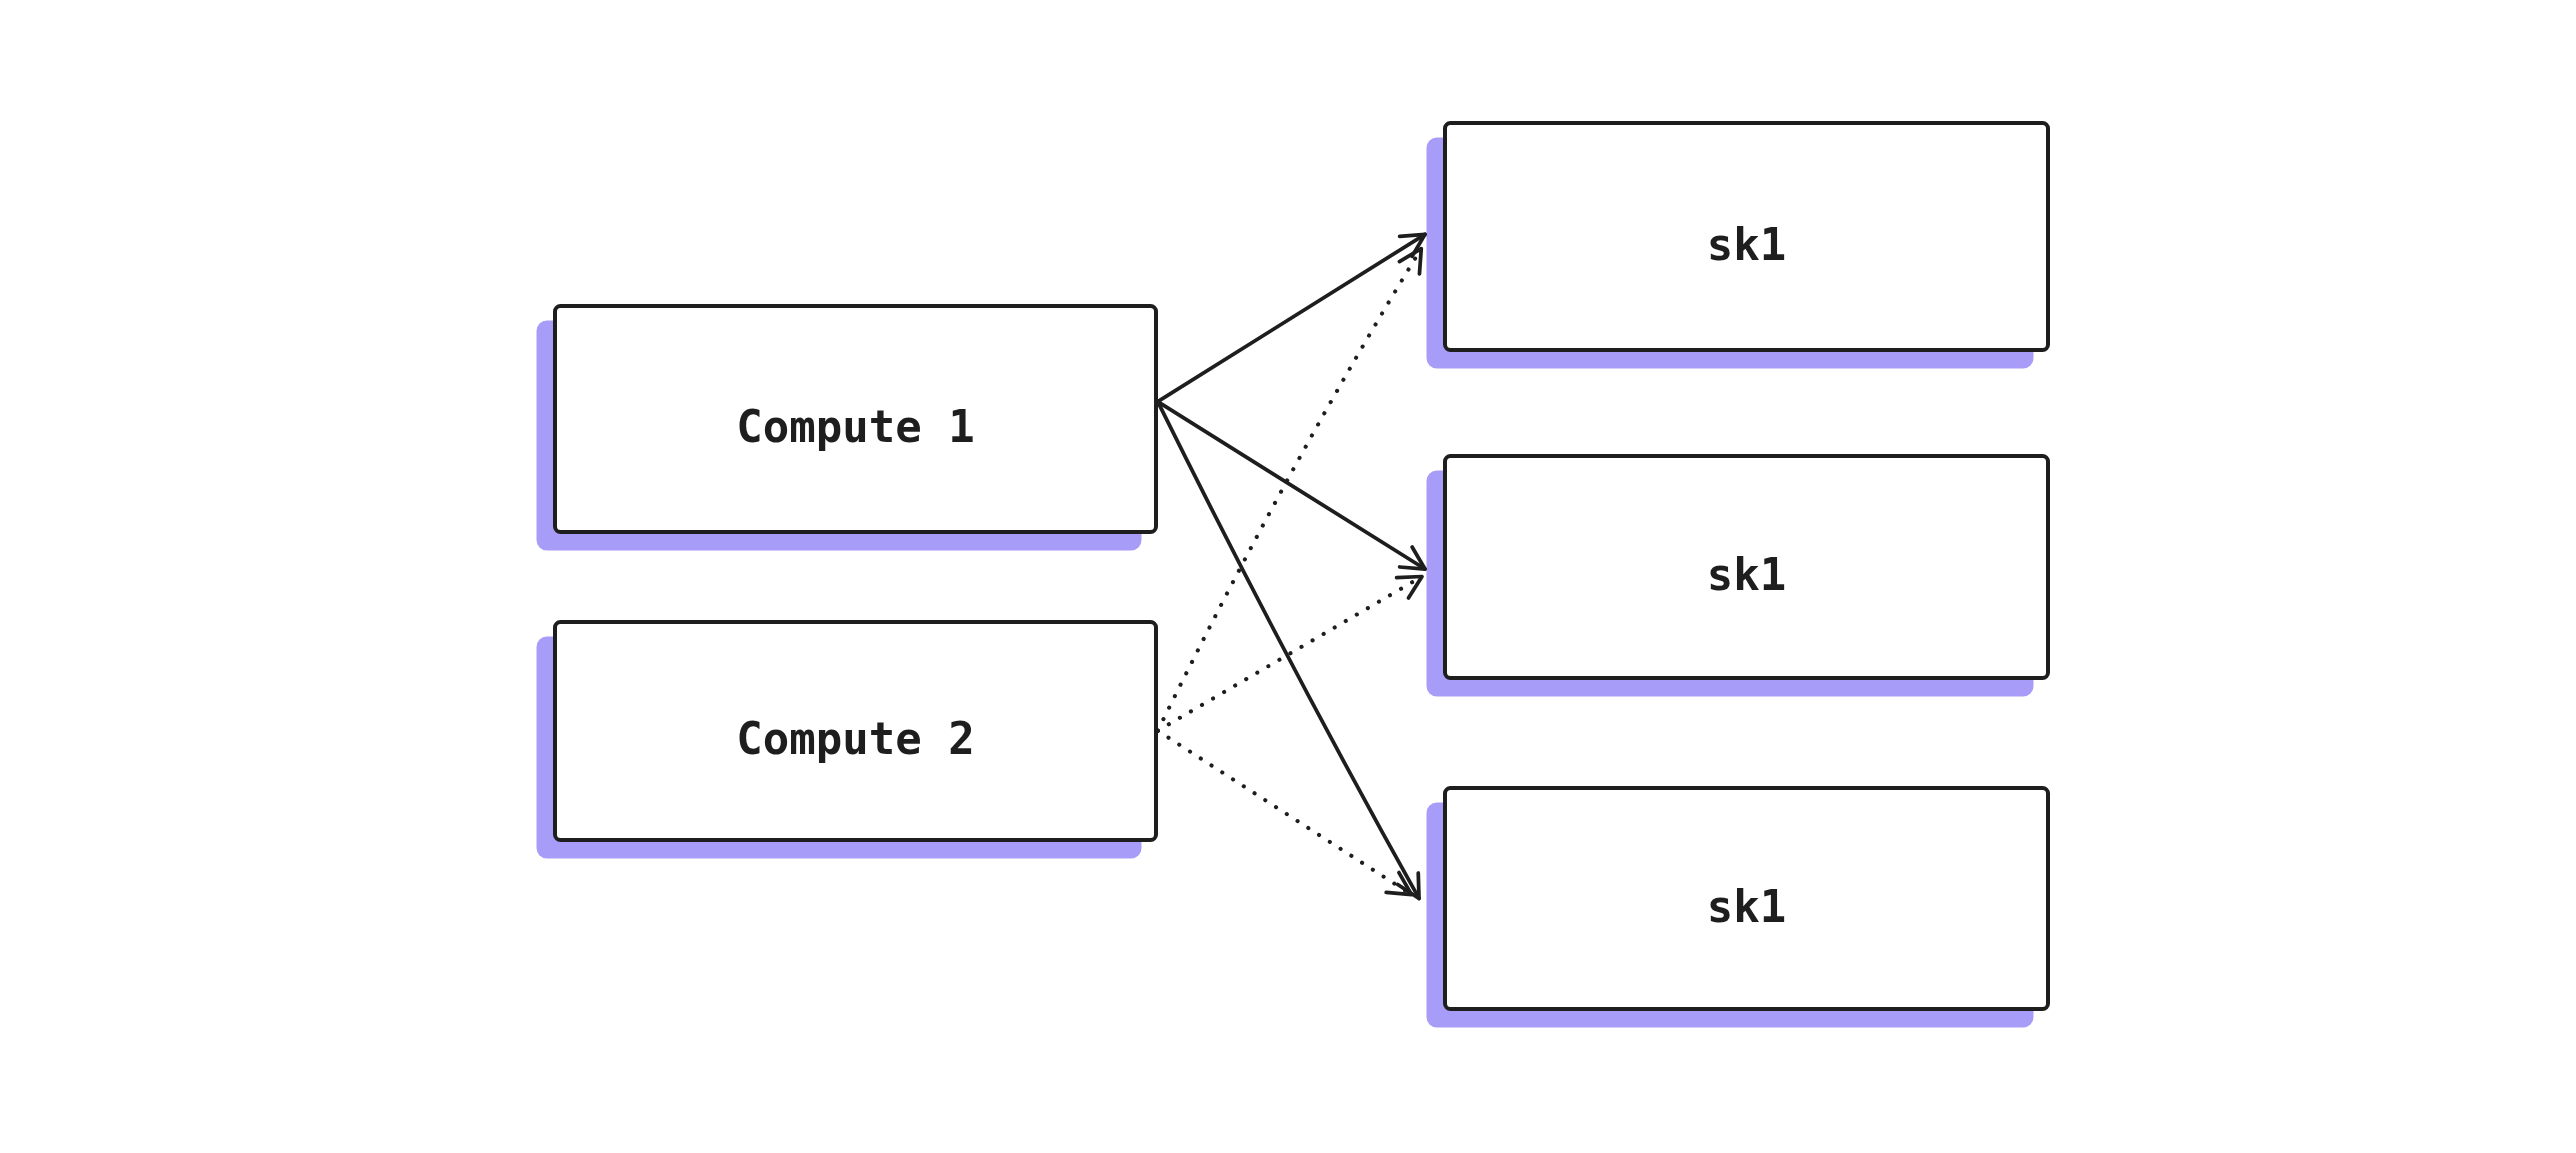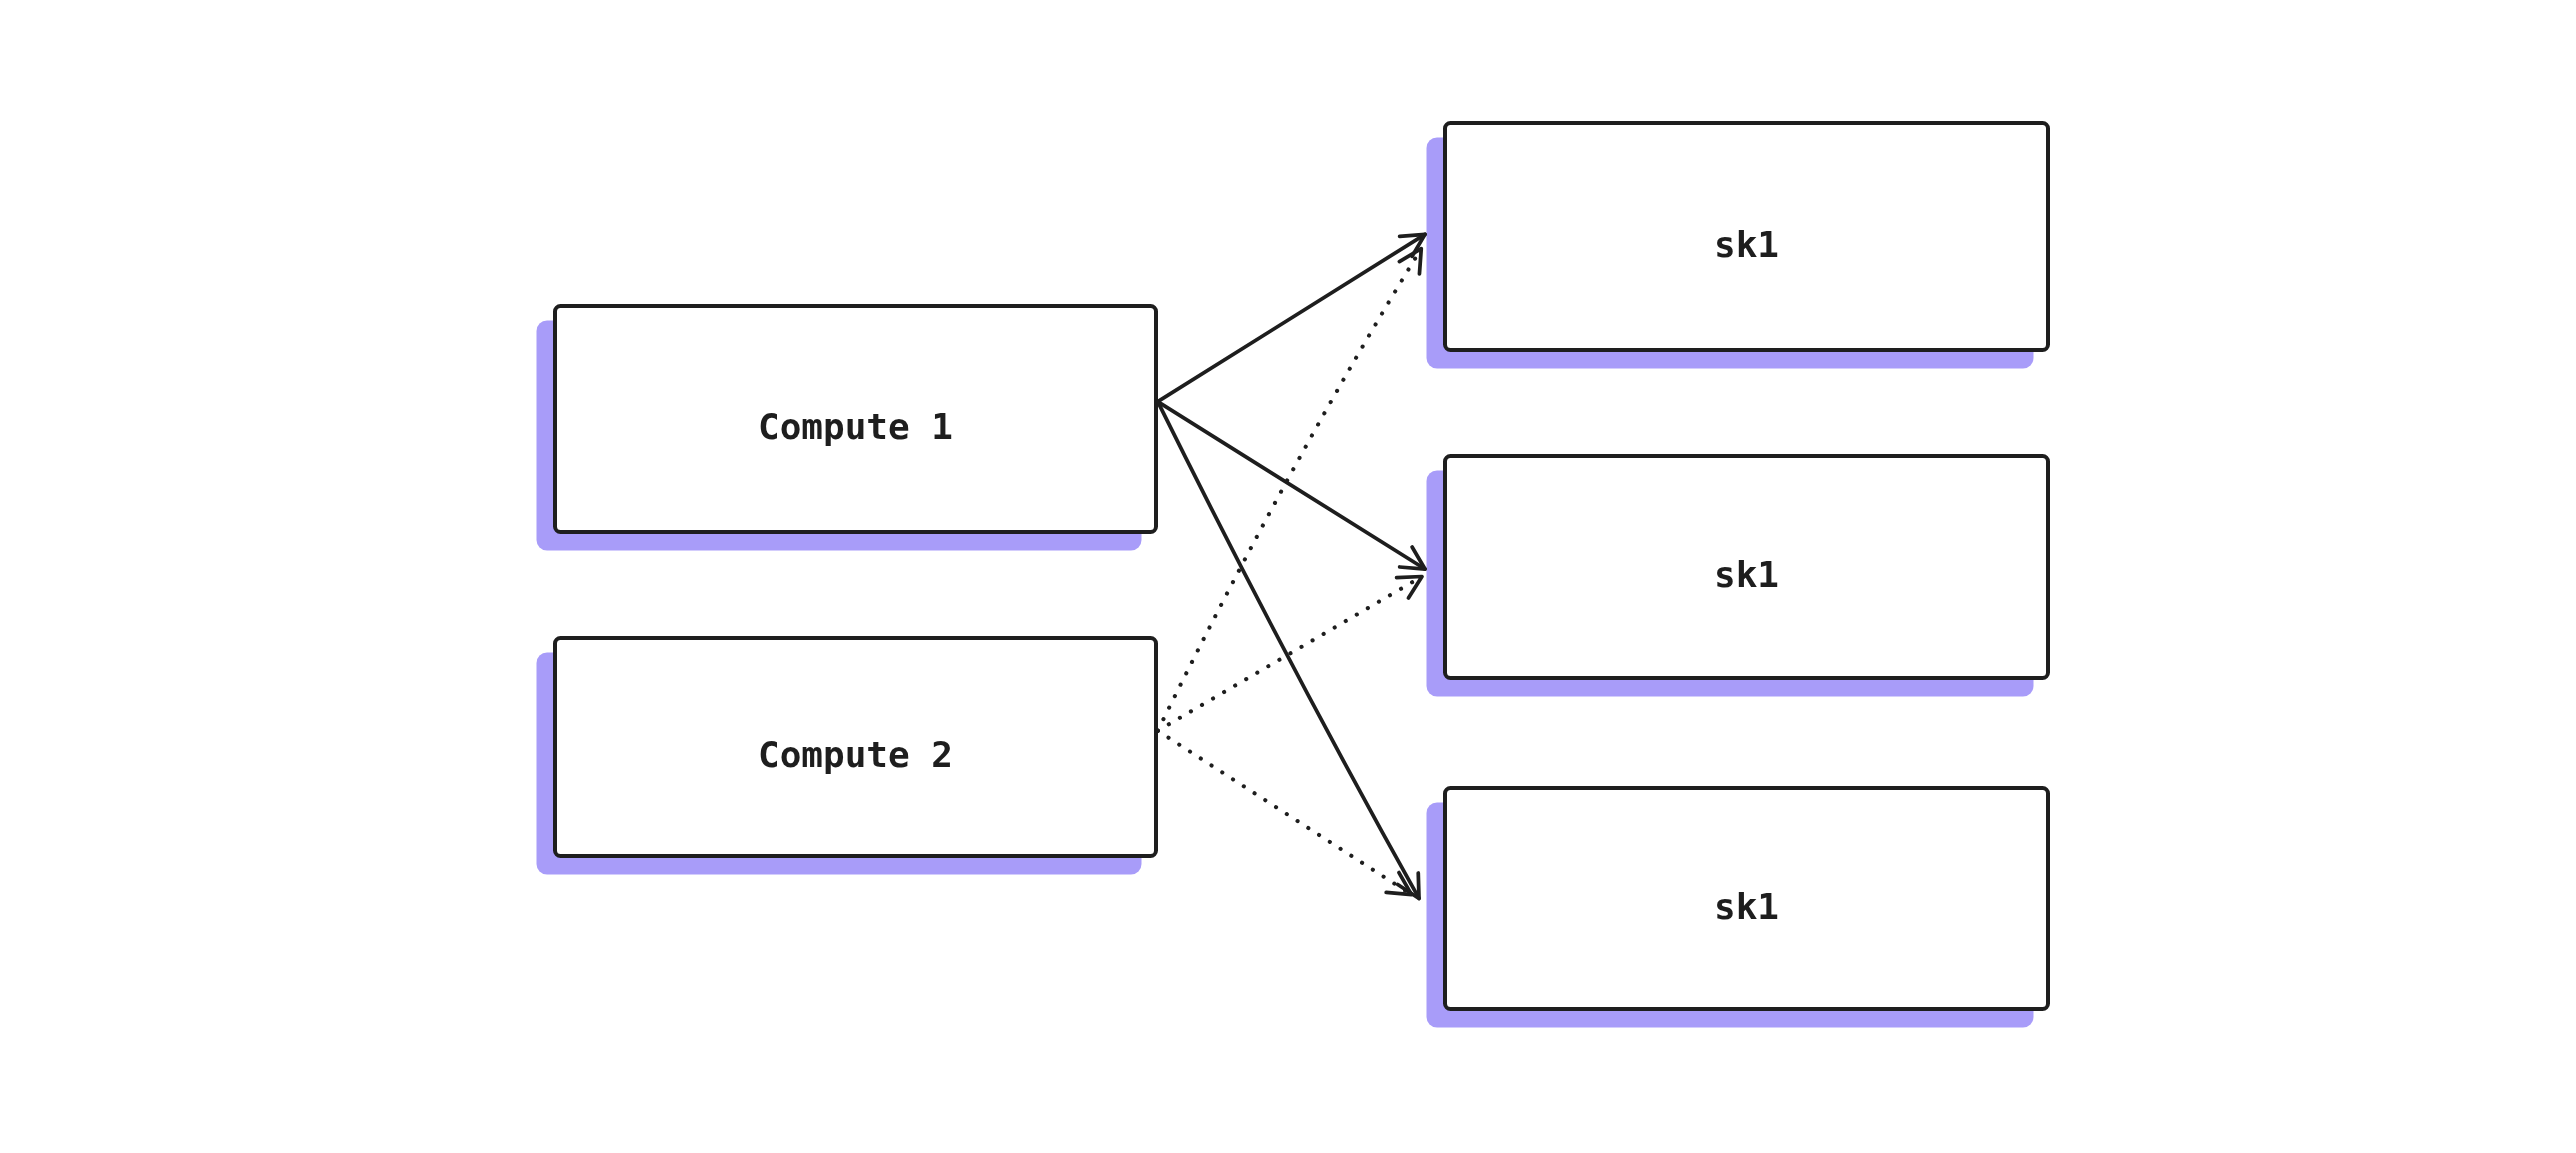--- a/index.html
+++ b/index.html
@@ -41,21 +41,21 @@
     background: var(--node-fill, #ffffff);
     border: 4.1px solid var(--stroke, #1e1e1e);
     border-radius: 7.5px;
     display: flex;
     align-items: center;
     justify-content: center;
     z-index: 1;
   }
   .node-label {
     color: var(--stroke, #1e1e1e);
-    font-size: 36px;
+    font-size: 44px;
     font-weight: 700;
     letter-spacing: 0px;
     white-space: pre;
     margin-top: 15px;
   }
 </style>
 </head>
 <body>
 
 <div class="canvas">
@@ -87,21 +87,21 @@
       </g>
     </svg>
 
   <div class="node" style="left: 553px; top: 304px; width: 605px; height: 230px;">
     <div class="node-shadow"></div>
     <div class="node-body">
       <span class="node-label">Compute 1</span>
     </div>
   </div>
 
-  <div class="node" style="left: 553px; top: 636px; width: 605px; height: 222px;">
+  <div class="node" style="left: 553px; top: 620px; width: 605px; height: 222px;">
     <div class="node-shadow"></div>
     <div class="node-body">
       <span class="node-label">Compute 2</span>
     </div>
   </div>
 
   <div class="node" style="left: 1443px; top: 121px; width: 607px; height: 231px;">
     <div class="node-shadow"></div>
     <div class="node-body">
       <span class="node-label">sk1</span>

